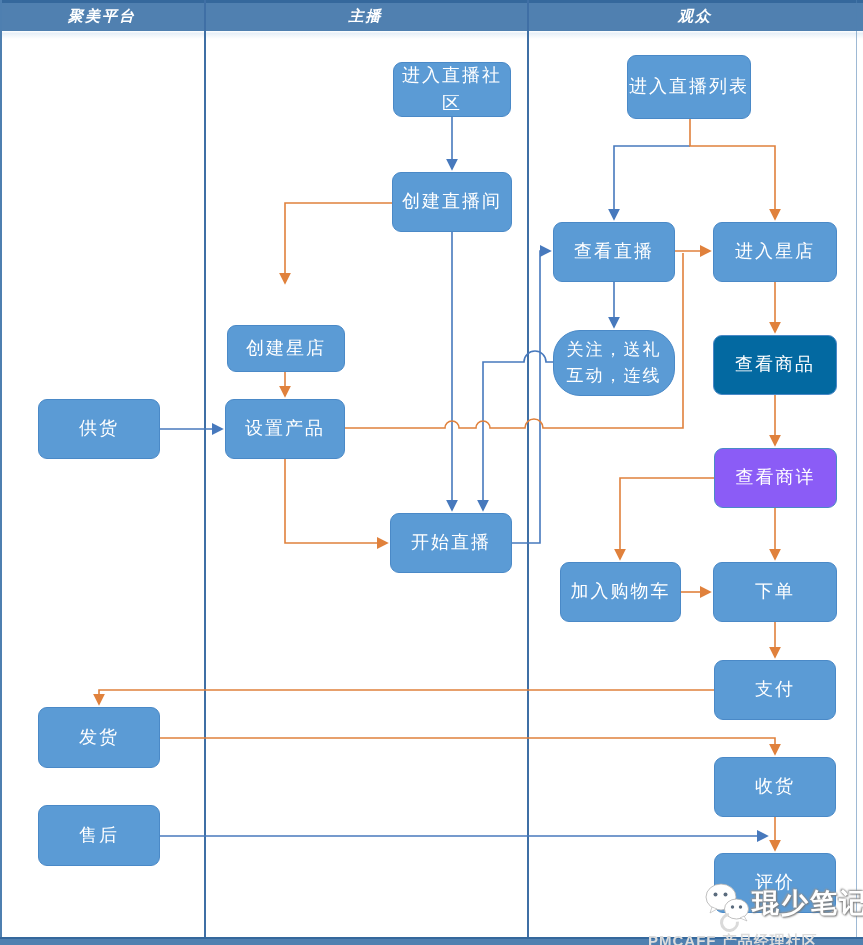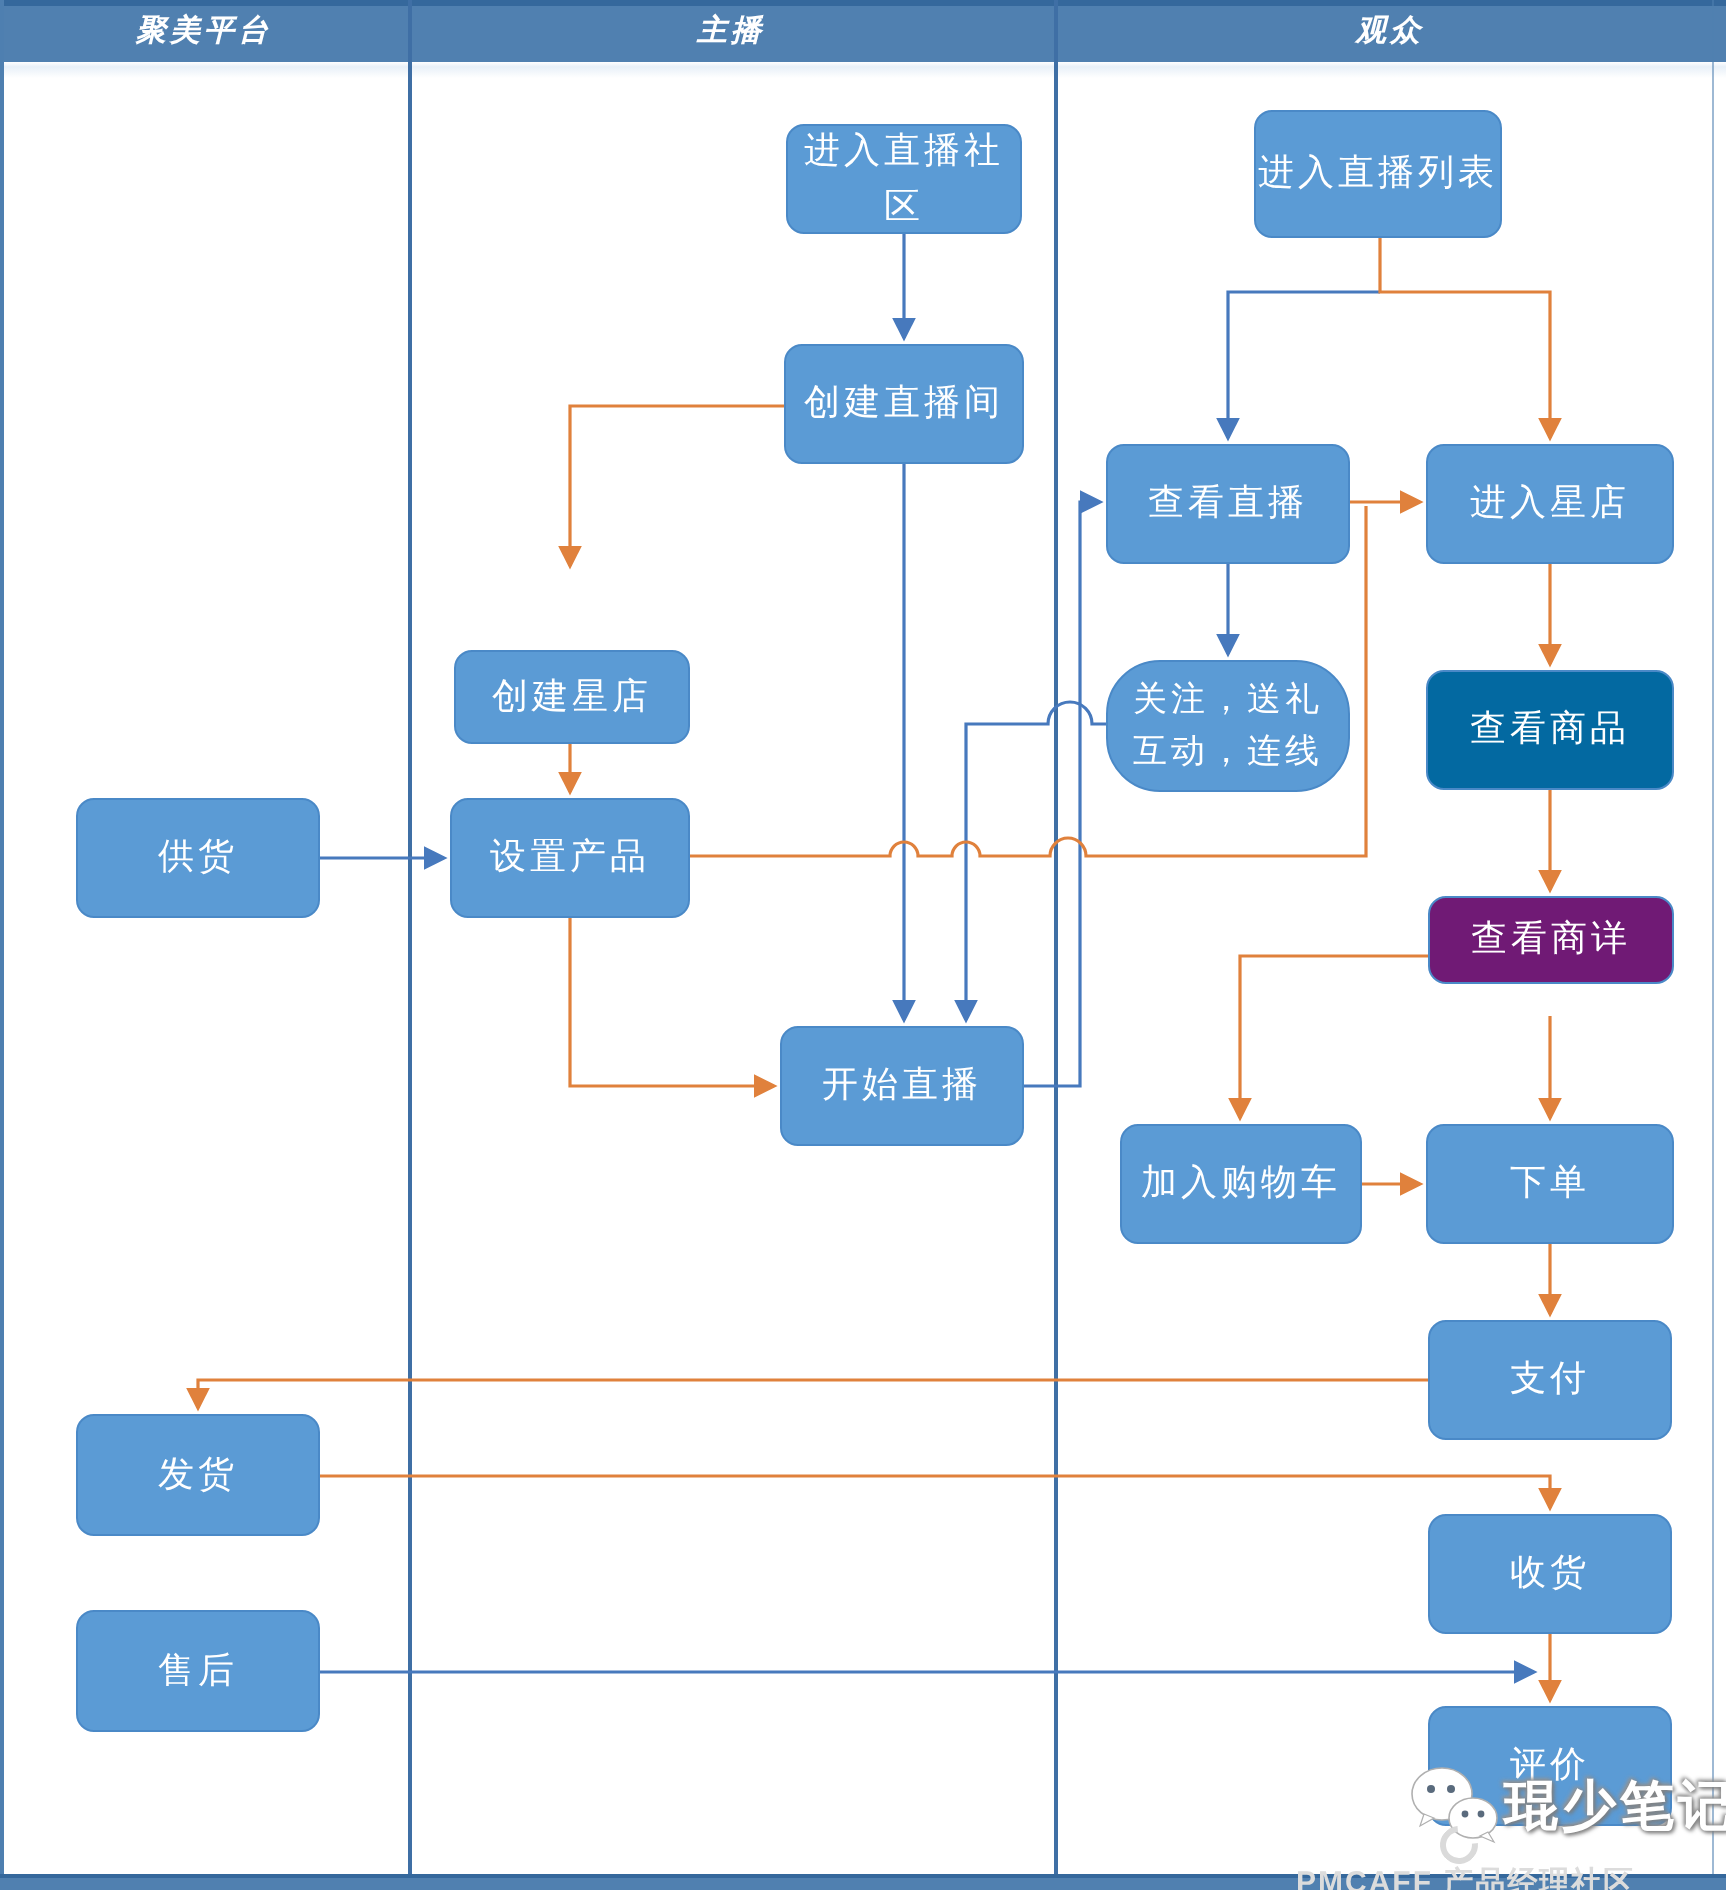--- a/index.html
+++ b/index.html
@@ -145,19 +145,19 @@
     <div class="node" style="left: 392px; top: 172px; width: 120px; height: 60px; background: rgb(91, 155, 213); border-color: rgb(74, 137, 199);">创建直播间</div>
     <div class="node" style="left: 227px; top: 286px; width: 118px; height: 47px; background: rgb(91, 155, 213); border-color: rgb(74, 137, 199); margin-top: 39px;">创建星店</div>
     <div class="node" style="left: 225px; top: 399px; width: 120px; height: 60px; background: rgb(91, 155, 213); border-color: rgb(74, 137, 199);">设置产品</div>
     <div class="node" style="left: 390px; top: 513px; width: 122px; height: 60px; background: rgb(91, 155, 213); border-color: rgb(74, 137, 199);">开始直播</div>
     <div class="node" style="left: 627px; top: 55px; width: 124px; height: 64px; background: rgb(91, 155, 213); border-color: rgb(74, 137, 199);">进入直播列表</div>
     <div class="node" style="left: 553px; top: 222px; width: 122px; height: 60px; background: rgb(91, 155, 213); border-color: rgb(74, 137, 199);">查看直播</div>
     <div class="node" style="left: 713px; top: 222px; width: 124px; height: 60px; background: rgb(91, 155, 213); border-color: rgb(74, 137, 199);">进入星店</div>
     <div class="node" style="left: 553px; top: 330px; width: 122px; height: 66px; background: rgb(91, 155, 213); border-color: rgb(74, 137, 199); font-size: 17px; border-radius: 27px;">关注，送礼
 互动，连线</div>
     <div class="node" style="left: 713px; top: 335px; width: 124px; height: 60px; background: #0369a1; border-color: rgb(74, 137, 199);">查看商品</div>
-    <div class="node" style="left: 714px; top: 448px; width: 123px; height: 44px; background: #701a75; border-color: rgb(74, 137, 199);">查看商详</div>
+    <div class="node" style="left: 714px; top: 448px; width: 123px; height: 60px; background: #8b5cf6; border-color: rgb(74, 137, 199);">查看商详</div>
     <div class="node" style="left: 560px; top: 562px; width: 121px; height: 60px; background: rgb(91, 155, 213); border-color: rgb(74, 137, 199);">加入购物车</div>
     <div class="node" style="left: 713px; top: 562px; width: 124px; height: 60px; background: rgb(91, 155, 213); border-color: rgb(74, 137, 199);">下单</div>
     <div class="node" style="left: 714px; top: 757px; width: 122px; height: 60px; background: rgb(91, 155, 213); border-color: rgb(74, 137, 199);">收货</div>
     <div class="node" style="left: 714px; top: 660px; width: 122px; height: 60px; background: rgb(91, 155, 213); border-color: rgb(74, 137, 199);">支付</div>
     <div class="node" style="left: 714px; top: 853px; width: 122px; height: 60px; background: rgb(91, 155, 213); border-color: rgb(74, 137, 199);">评价</div>
   </div>
 
 </body></html>

